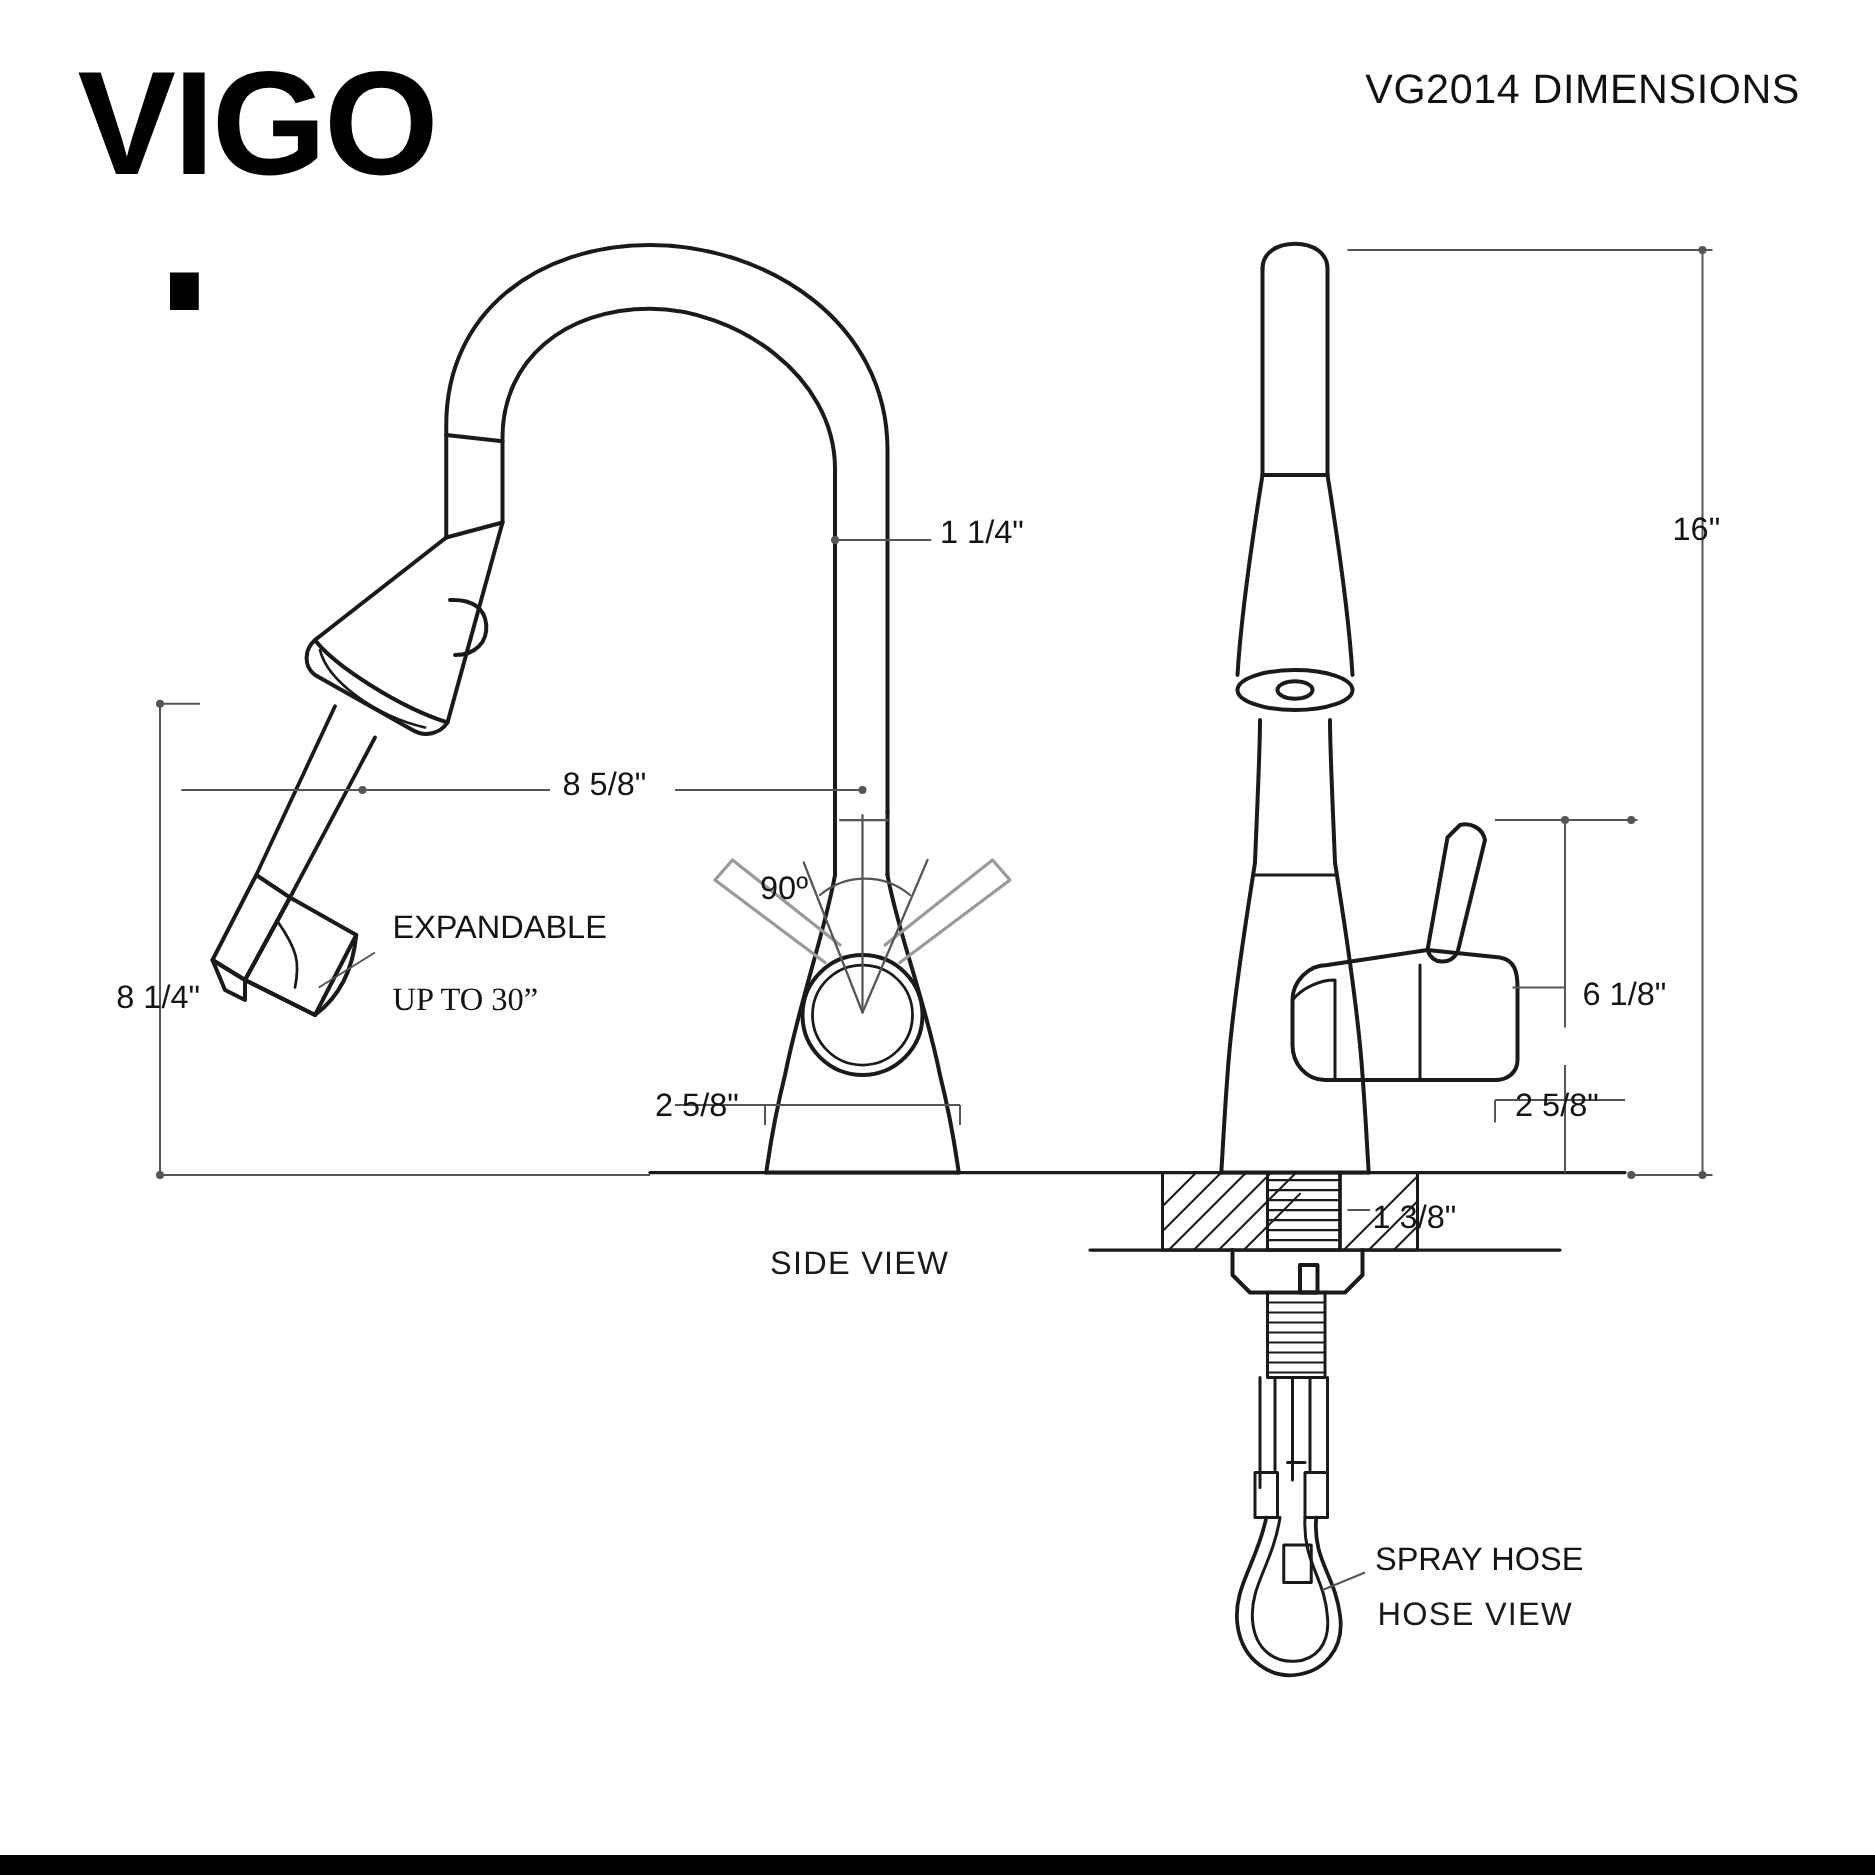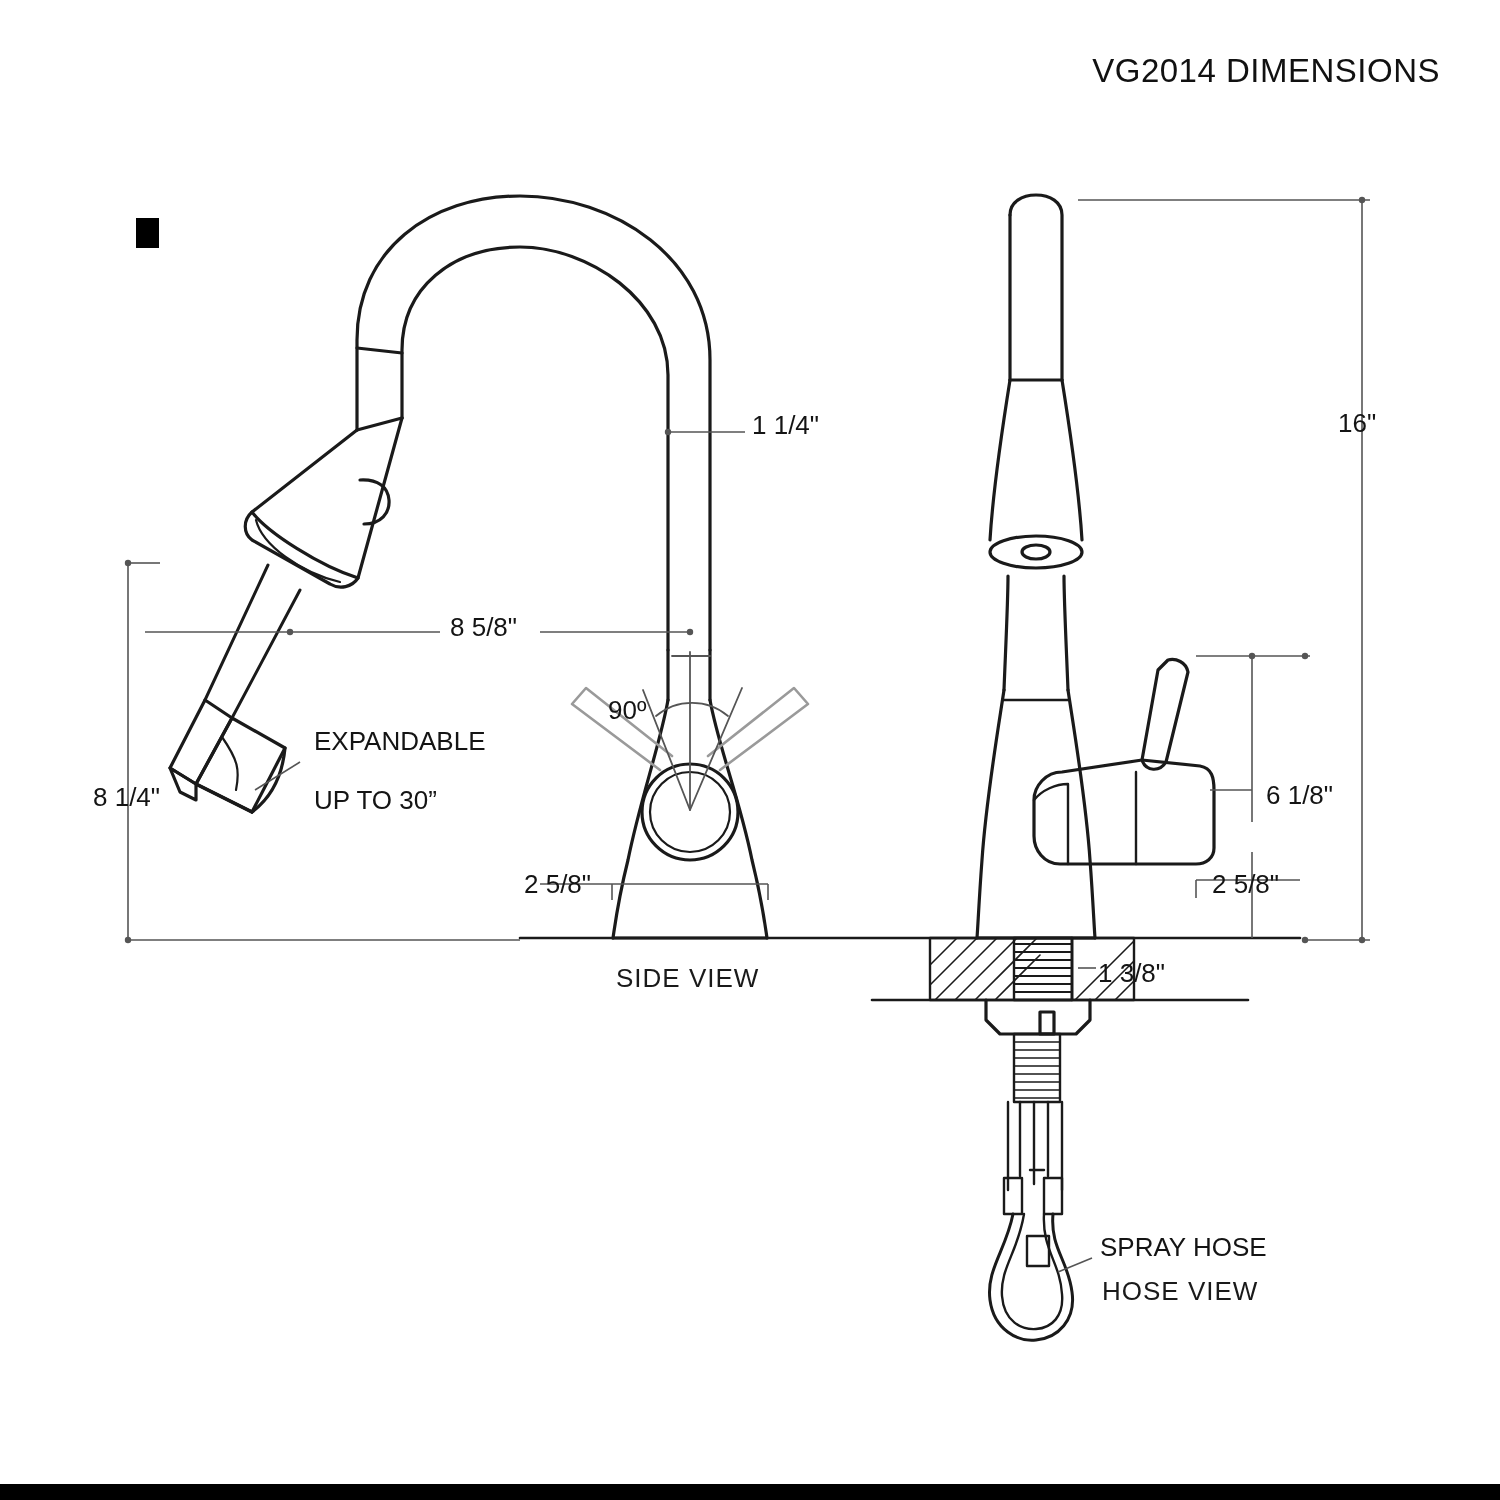--- a/index.html
+++ b/index.html
@@ -75,20 +75,21 @@
     bottom: 0;
     width: 1500px;
     height: 16px;
     background: #000000;
   }
 </style>
 </head>
 <body>
 
 <div id="logo">
+  <div class="word">VIGO</div>
   <div class="dot"></div>
 </div>
 
 <div id="title" class="txt">VG2014 DIMENSIONS</div>
 
 <svg id="sheet" viewBox="0 0 1500 1500">
   <g fill="none" stroke="#1a1a1a" stroke-width="3.2" stroke-linecap="round" stroke-linejoin="round">
 
     <path d="M357,430 L357,340 C357,250 430,196 520,196 C614,196 710,258 710,360 L710,650"></path>
 
@@ -271,23 +272,23 @@
 
     <line x1="1058" y1="1272" x2="1092" y2="1258"></line>
   </g>
 </svg>
 
 <div class="txt label" style="left:752px; top:410px;">1 1/4"</div>
 <div class="txt label" style="left:450px; top:612px;">8 5/8"</div>
 <div class="txt label" style="left:608px; top:695px;">90º</div>
 <div class="txt label" style="left:93px; top:782px;">8 1/4"</div>
 <div class="txt label" style="left:314px; top:726px;">EXPANDABLE</div>
-<div class="txt label" style="left:314px; top:785px;">UP TO 30”</div>
+<div class="txt label" style="left:314px; top:785px;font-family:Liberation Serif, serif;">UP TO 30”</div>
 <div class="txt label" style="left:524px; top:869px;">2 5/8"</div>
 <div class="txt label" style="left:1338px; top:408px;">16"</div>
 <div class="txt label" style="left:1266px; top:780px;">6 1/8"</div>
 <div class="txt label" style="left:1212px; top:869px;">2 5/8"</div>
 <div class="txt label" style="left:1098px; top:958px;">1 3/8"</div>
 <div class="txt label" style="left:1100px; top:1232px;">SPRAY HOSE</div>
-<div class="txt viewlabel" style="left:616px; top:963px;">SIDE VIEW</div>
+<div class="txt viewlabel" style="left:616px; top:995px;">SIDE VIEW</div>
 <div class="txt viewlabel" style="left:1102px; top:1276px;">HOSE VIEW</div>
 
 <div id="footerbar"></div>
 
 </body></html>

